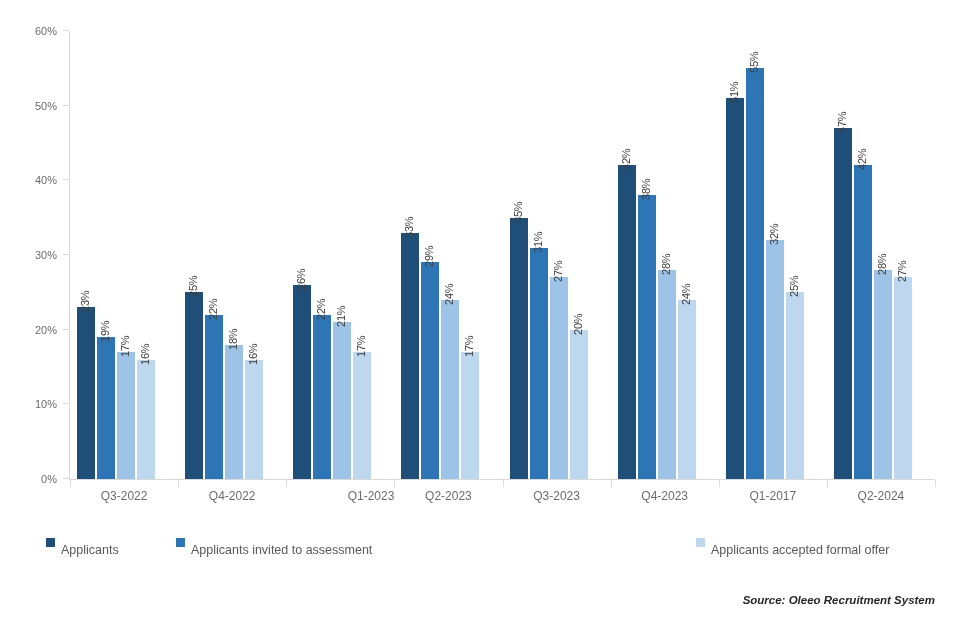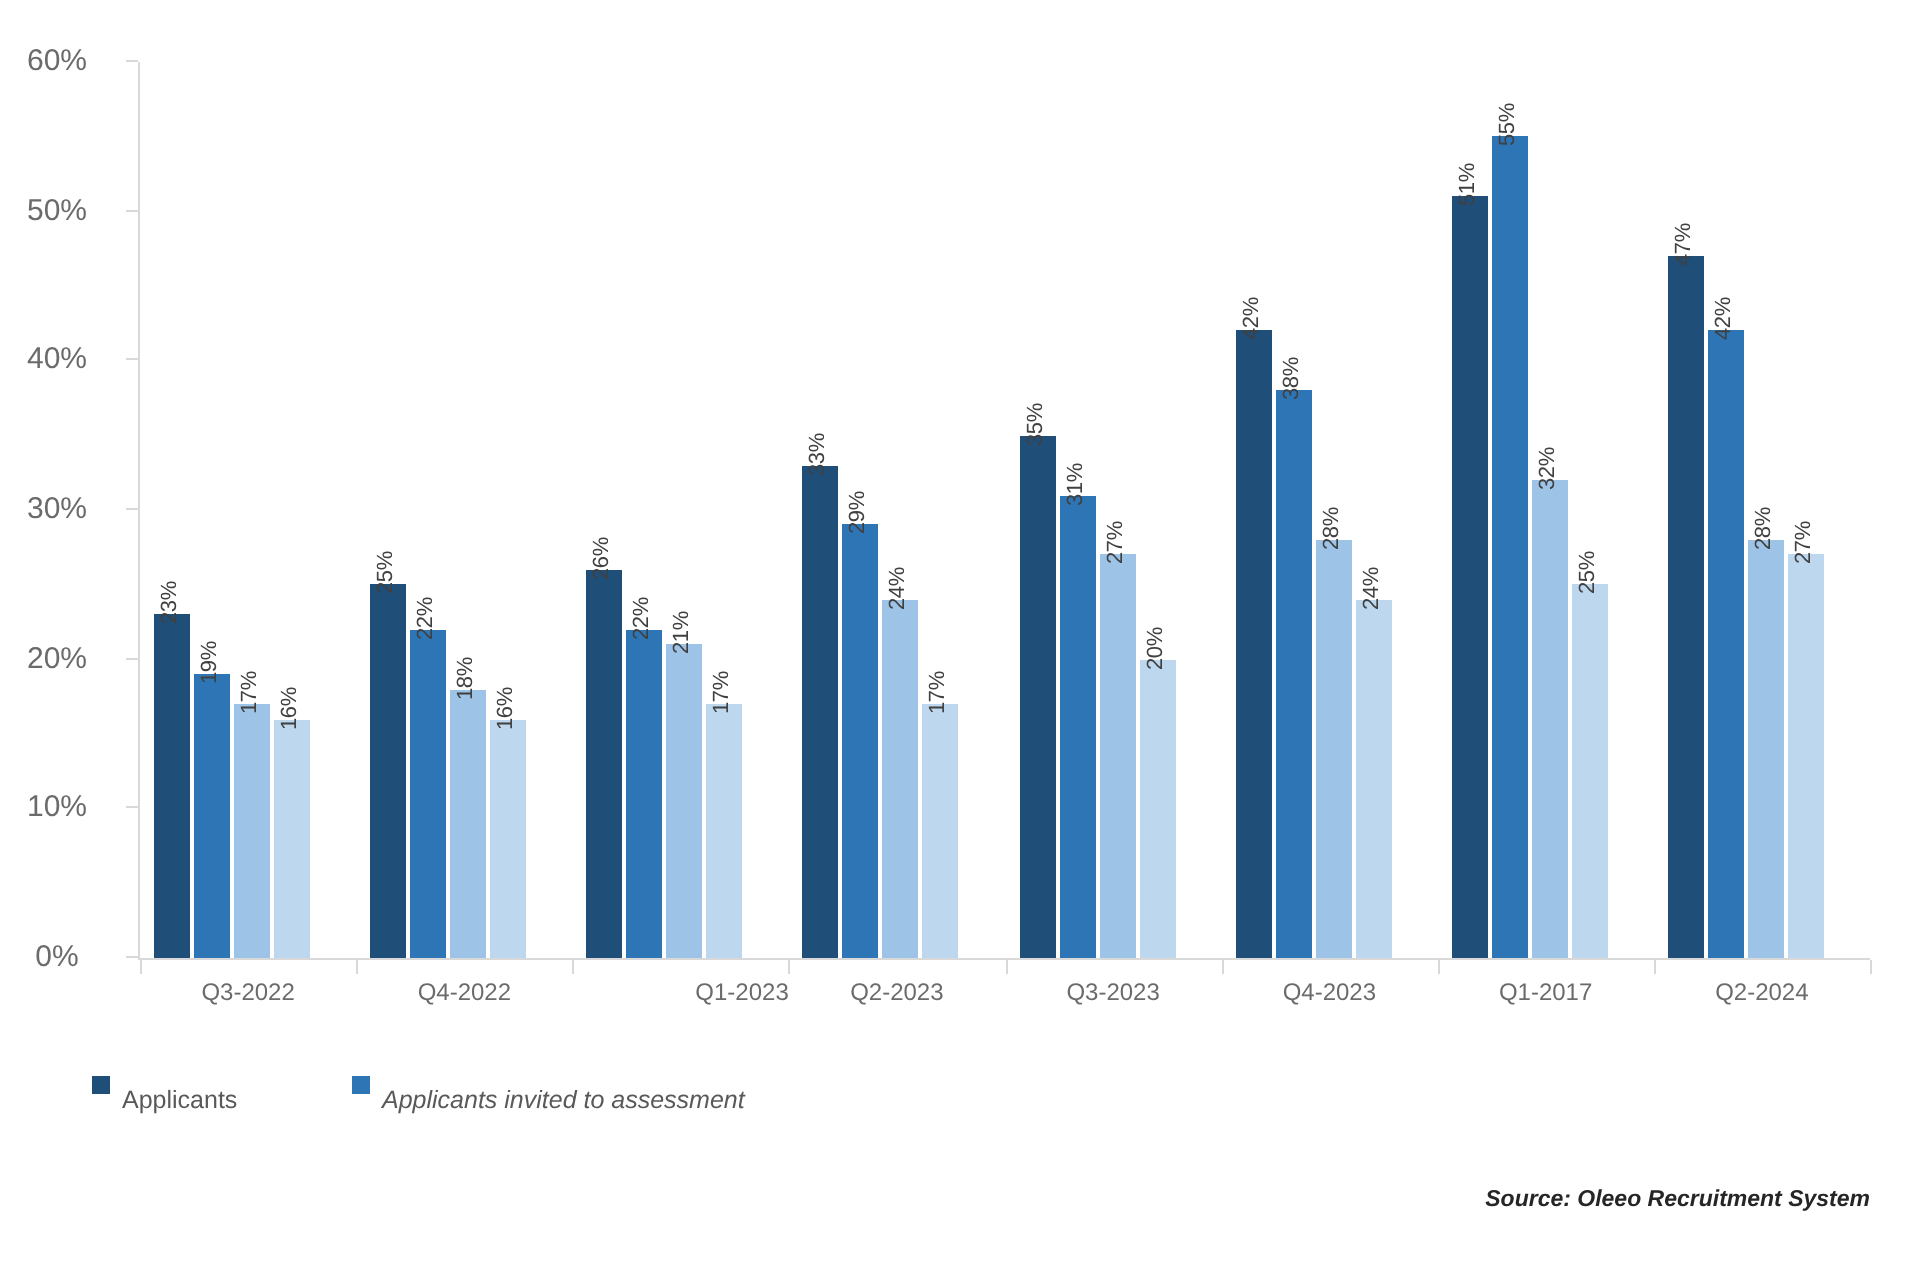--- a/index.html
+++ b/index.html
@@ -54,22 +54,22 @@
     top: -1px;
     width: 6px;
     height: 1px;
     background: #d9d9d9;
   }
   .y-tick .tick-label {
     position: absolute;
     left: 0;
     top: -9px;
     width: 57px;
-    text-align: center;
-    font-size: 15px;
+    text-align: right;
+    font-size: 11px;
     line-height: 18px;
     color: #6b6b6b;
     white-space: nowrap;
   }
 
   
   #x-axis-line {
     position: absolute;
     left: 69px;
     top: 479px;
@@ -277,21 +277,25 @@
       <div class="bar-label" style="left: 817.938px; top: 232.933px;">28%</div>
       <div class="bar" style="left: 823.938px; width: 18px; height: 201.6px; background-color: rgb(189, 215, 238);"></div>
       <div class="bar-label" style="left: 837.938px; top: 240.4px;">27%</div>
     </div>
 
   <div id="legend">
       <div class="legend-item" style="left: 0px;">
         <span class="legend-swatch" style="background-color: rgb(31, 78, 121);"></span>
         <span class="legend-text">Applicants</span>
       </div>
-      <div class="legend-item" style="left: 130px; font-style: italic;">
+      <div class="legend-item" style="left: 130px;">
         <span class="legend-swatch" style="background-color: rgb(46, 117, 182);"></span>
         <span class="legend-text">Applicants invited to assessment</span>
       </div>
+      <div class="legend-item" style="left: 650px;">
+        <span class="legend-swatch" style="background-color: rgb(189, 215, 238);"></span>
+        <span class="legend-text">Applicants accepted formal offer</span>
+      </div>
     </div>
 
   <div id="source-note">Source:  Oleeo Recruitment  System</div>
 
 </div>
 
 </body></html>

